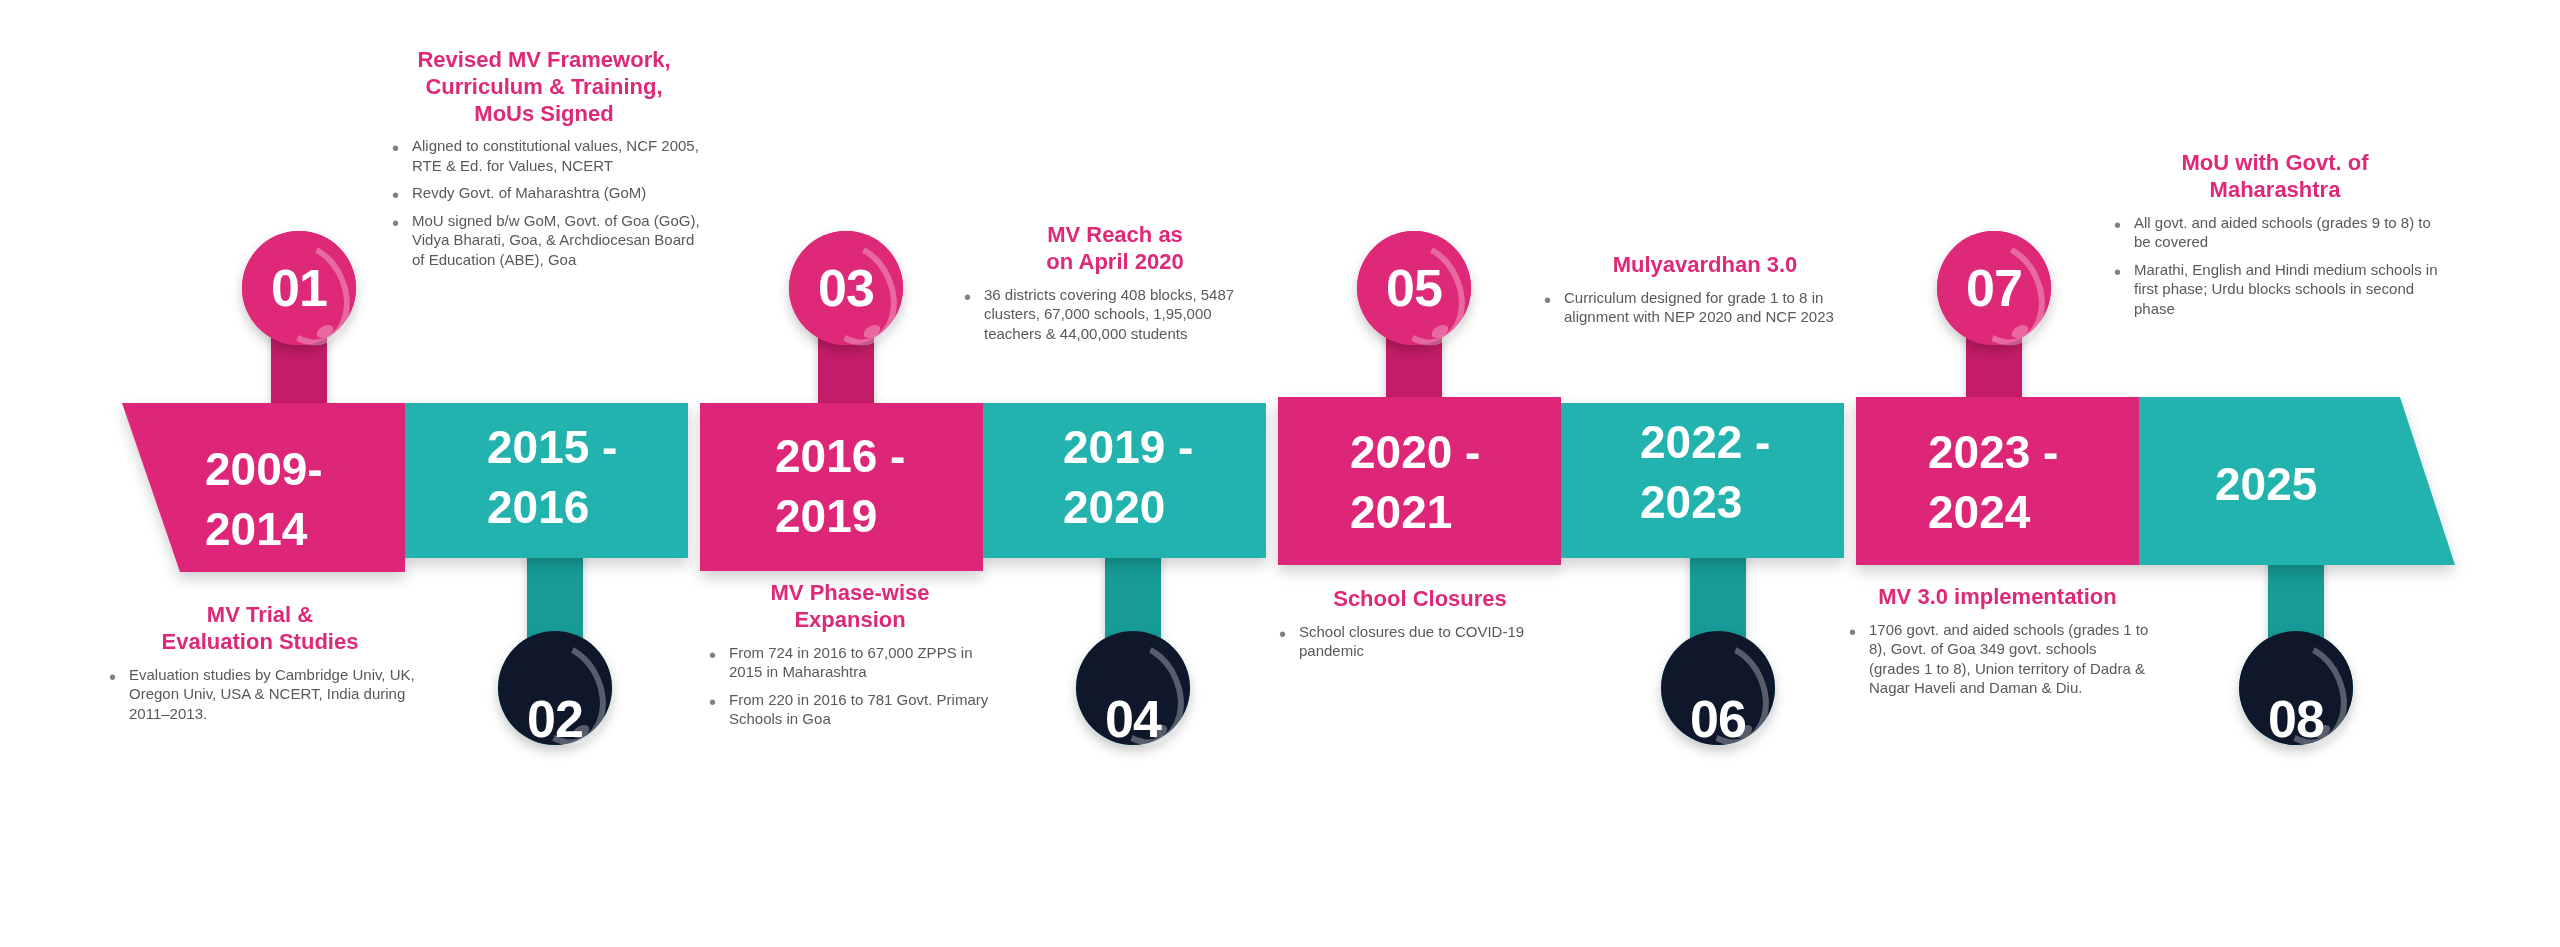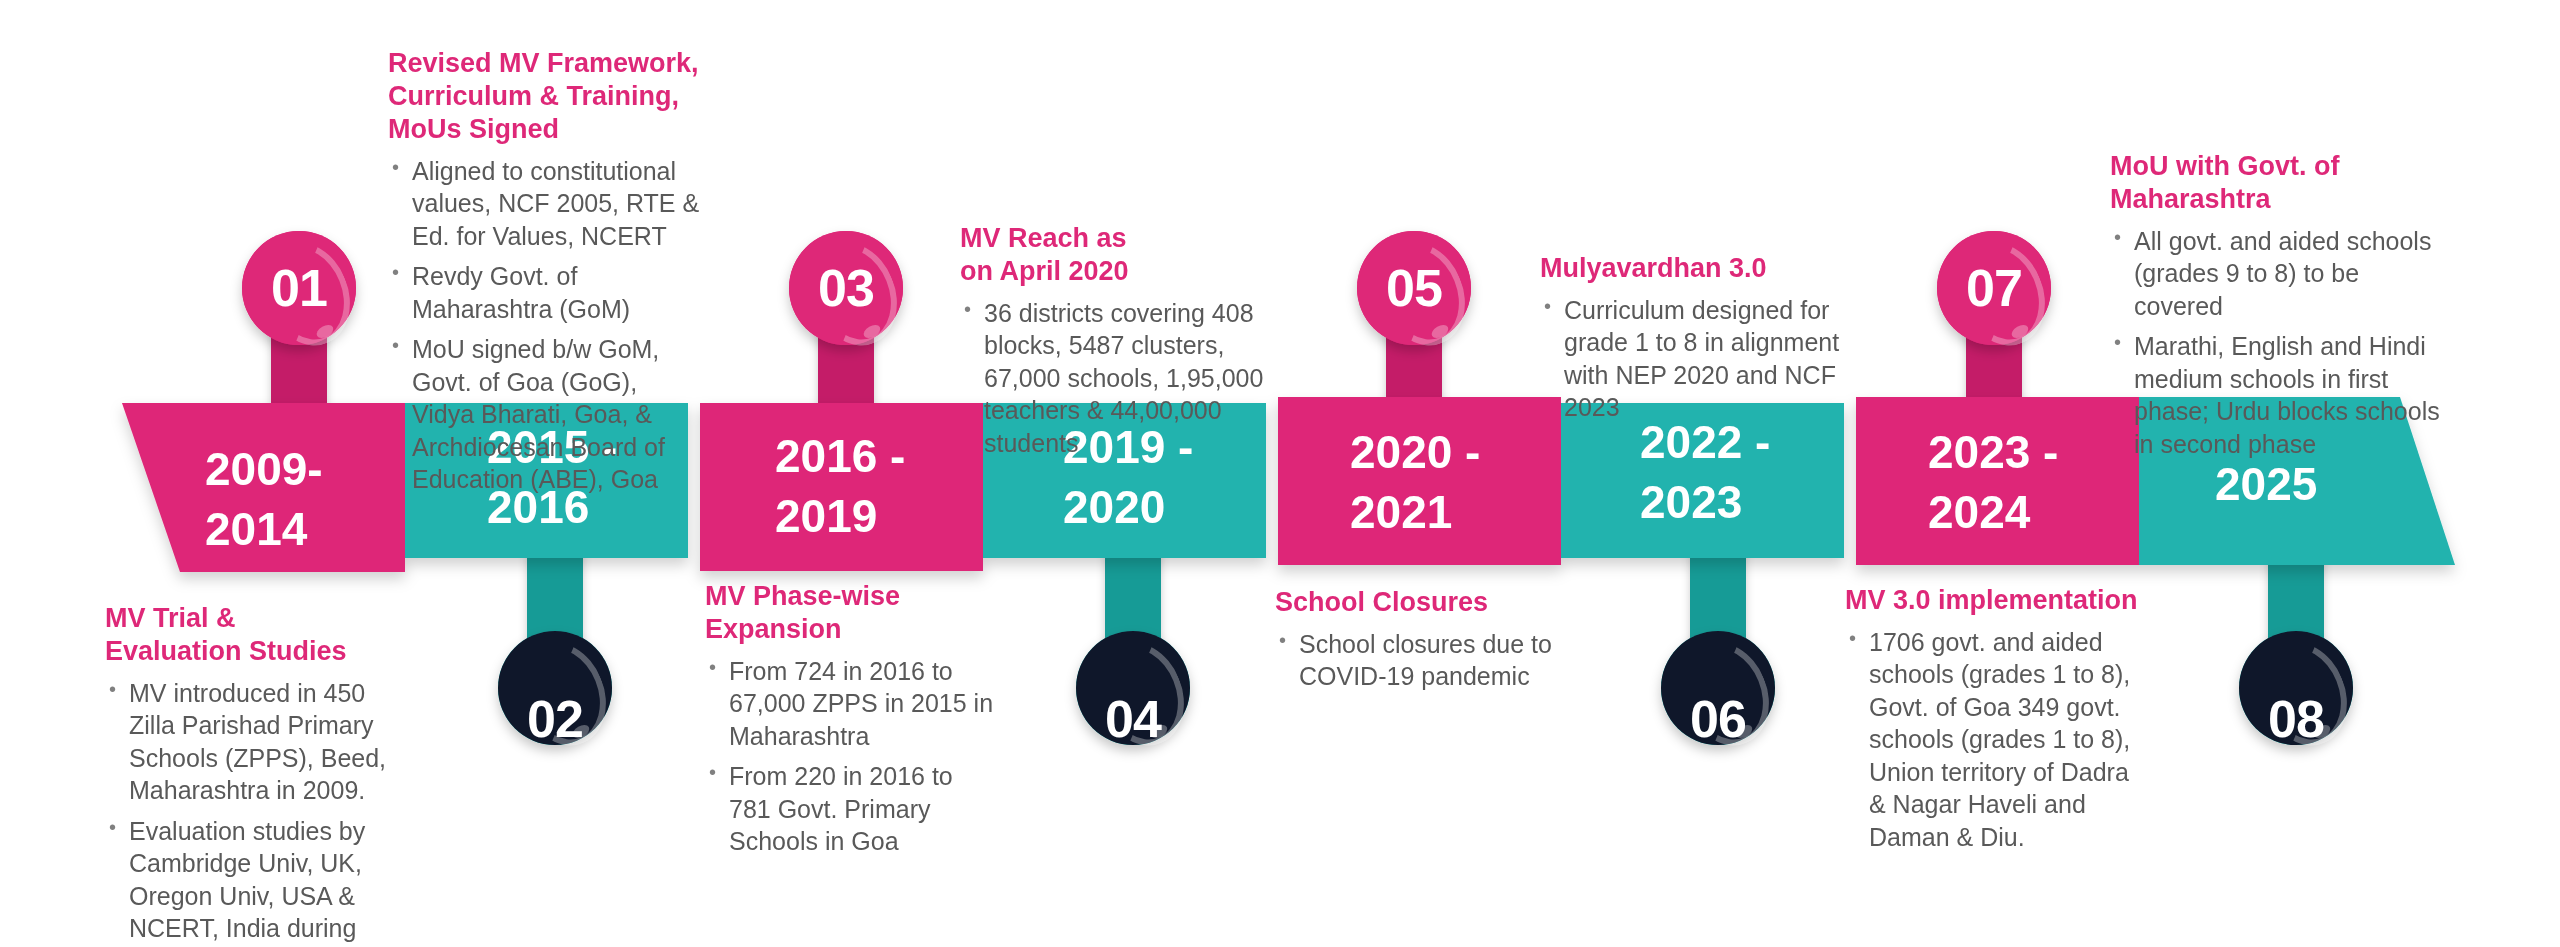--- a/index.html
+++ b/index.html
@@ -51,33 +51,34 @@
     border-radius:50%;
     transform:rotate(-30deg);
     z-index:2;
   }
 
   
   .block{position:absolute;z-index:4;}
   .block h3{
     margin:0 0 9px 0;
     color:#DE2878;
-    font-size:27px;
+    font-size:22px;
     font-weight:bold;
     line-height:1.22;
+    text-align:center;
   }
   .block ul{
     margin:0;padding:0;list-style:none;
   }
   .block li{
     position:relative;
     padding-left:24px;
     margin-bottom:8px;
     color:#595959;
-    font-size:25px;
+    font-size:15px;
     line-height:1.30;
   }
   .block li:last-child{margin-bottom:0;}
   .block li:before{
     content:"\2022";
     position:absolute;left:4px;top:-1px;
     color:#808080;
     font-size:20px;
   }
 </style>
@@ -209,21 +210,20 @@
     <span class="arc"></span>
     <span class="arc2"></span>
   </div>
 
   <div class="block" style="left:105px;top:594px;width:310px;margin-top:8px;">
     <h3>
       <span>MV Trial &amp;</span><br>
       <span>Evaluation Studies</span>
     </h3>
     <ul>
-      <li>MV introduced in 450 Zilla Parishad Primary Schools (ZPPS), Beed, Maharashtra in 2009.</li>
       <li>Evaluation studies by Cambridge Univ, UK, Oregon Univ, USA &amp; NCERT, India during 2011–2013.</li>
     </ul>
   </div>
 
   <div class="block" style="left:388px;top:47px;width:312px;">
     <h3>
       <span>Revised MV Framework,</span><br>
       <span>Curriculum &amp; Training,</span><br>
       <span>MoUs Signed</span>
     </h3>

